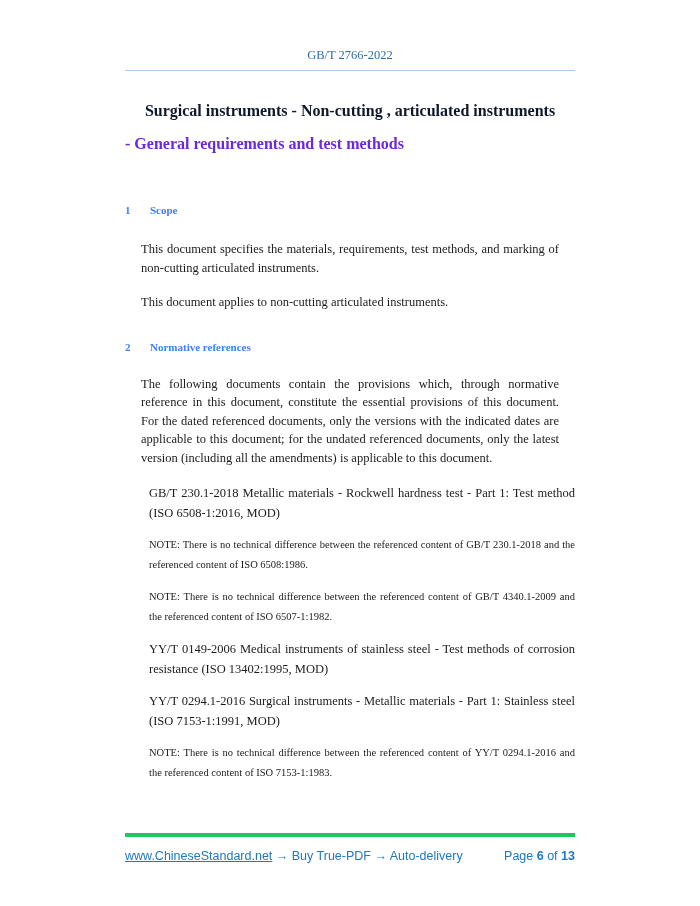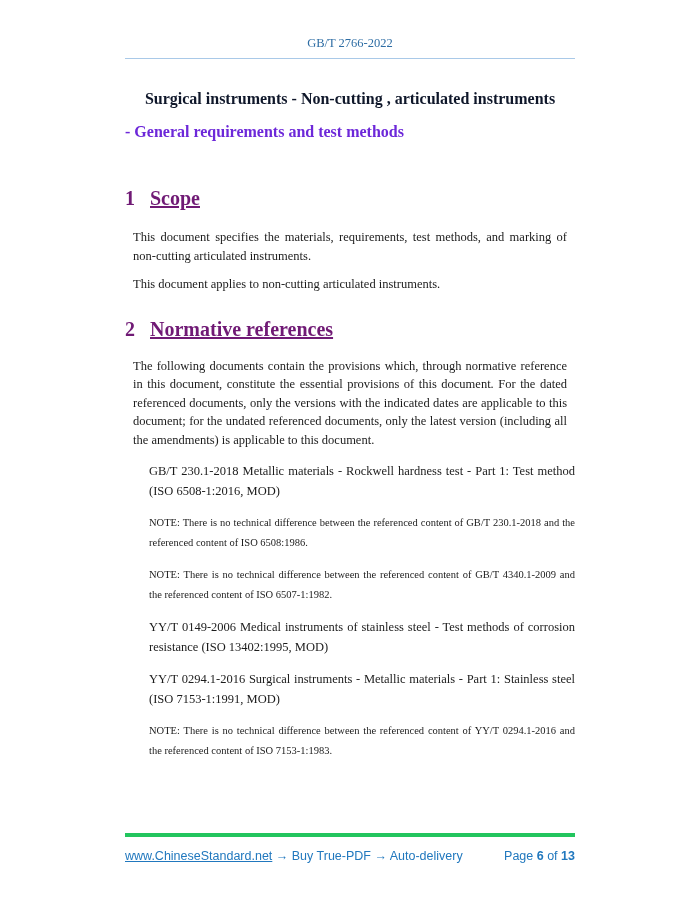--- a/index.html
+++ b/index.html
@@ -11,21 +11,21 @@
     font-family: "Liberation Serif", serif;
     color: #1b1b1b;
     overflow: hidden;
   }
   .content {
     width: 450px;
     margin-left: 125px;
   }
   
   .doc-header {
-    padding-top: 36px;
+    padding-top: 48px;
     text-align: center;
     font-size: 12.5px;
     color: #2e6da4;
   }
   .header-rule {
     border: none;
     border-top: 1px solid #a9c9e8;
     margin: 7px 0 0 0;
   }
   
@@ -41,37 +41,36 @@
     margin-top: 14px;
     text-align: left;
     font-weight: bold;
     font-size: 16px;
     line-height: 19px;
     color: #6d28d9;
   }
   
   .section-heading {
     font-weight: bold;
-    font-size: 20px;
+    font-size: 11px;
     line-height: 19px;
-    color: #701a75;
-    text-decoration: underline;
+    color: #3b82f6;
   }
   .section-heading .sec-num {
     display: inline-block;
     min-width: 25px;
   }
   .h-scope { margin-top: 48px; }
   .h-normref { margin-top: 26px; }
   
   .body-para {
     font-size: 12.5px;
     line-height: 18.5px;
     text-align: justify;
-    margin: 8px;
+    margin: 16px;
   }
   .p-first { margin-top: 20px; }
   .p-next { margin-top: 10px; }
   .p-intro { margin-top: 18px; }
   
   .ref-entry {
     margin: 12px 0 0 24px;
     font-size: 12.5px;
     line-height: 20px;
     text-align: justify;

